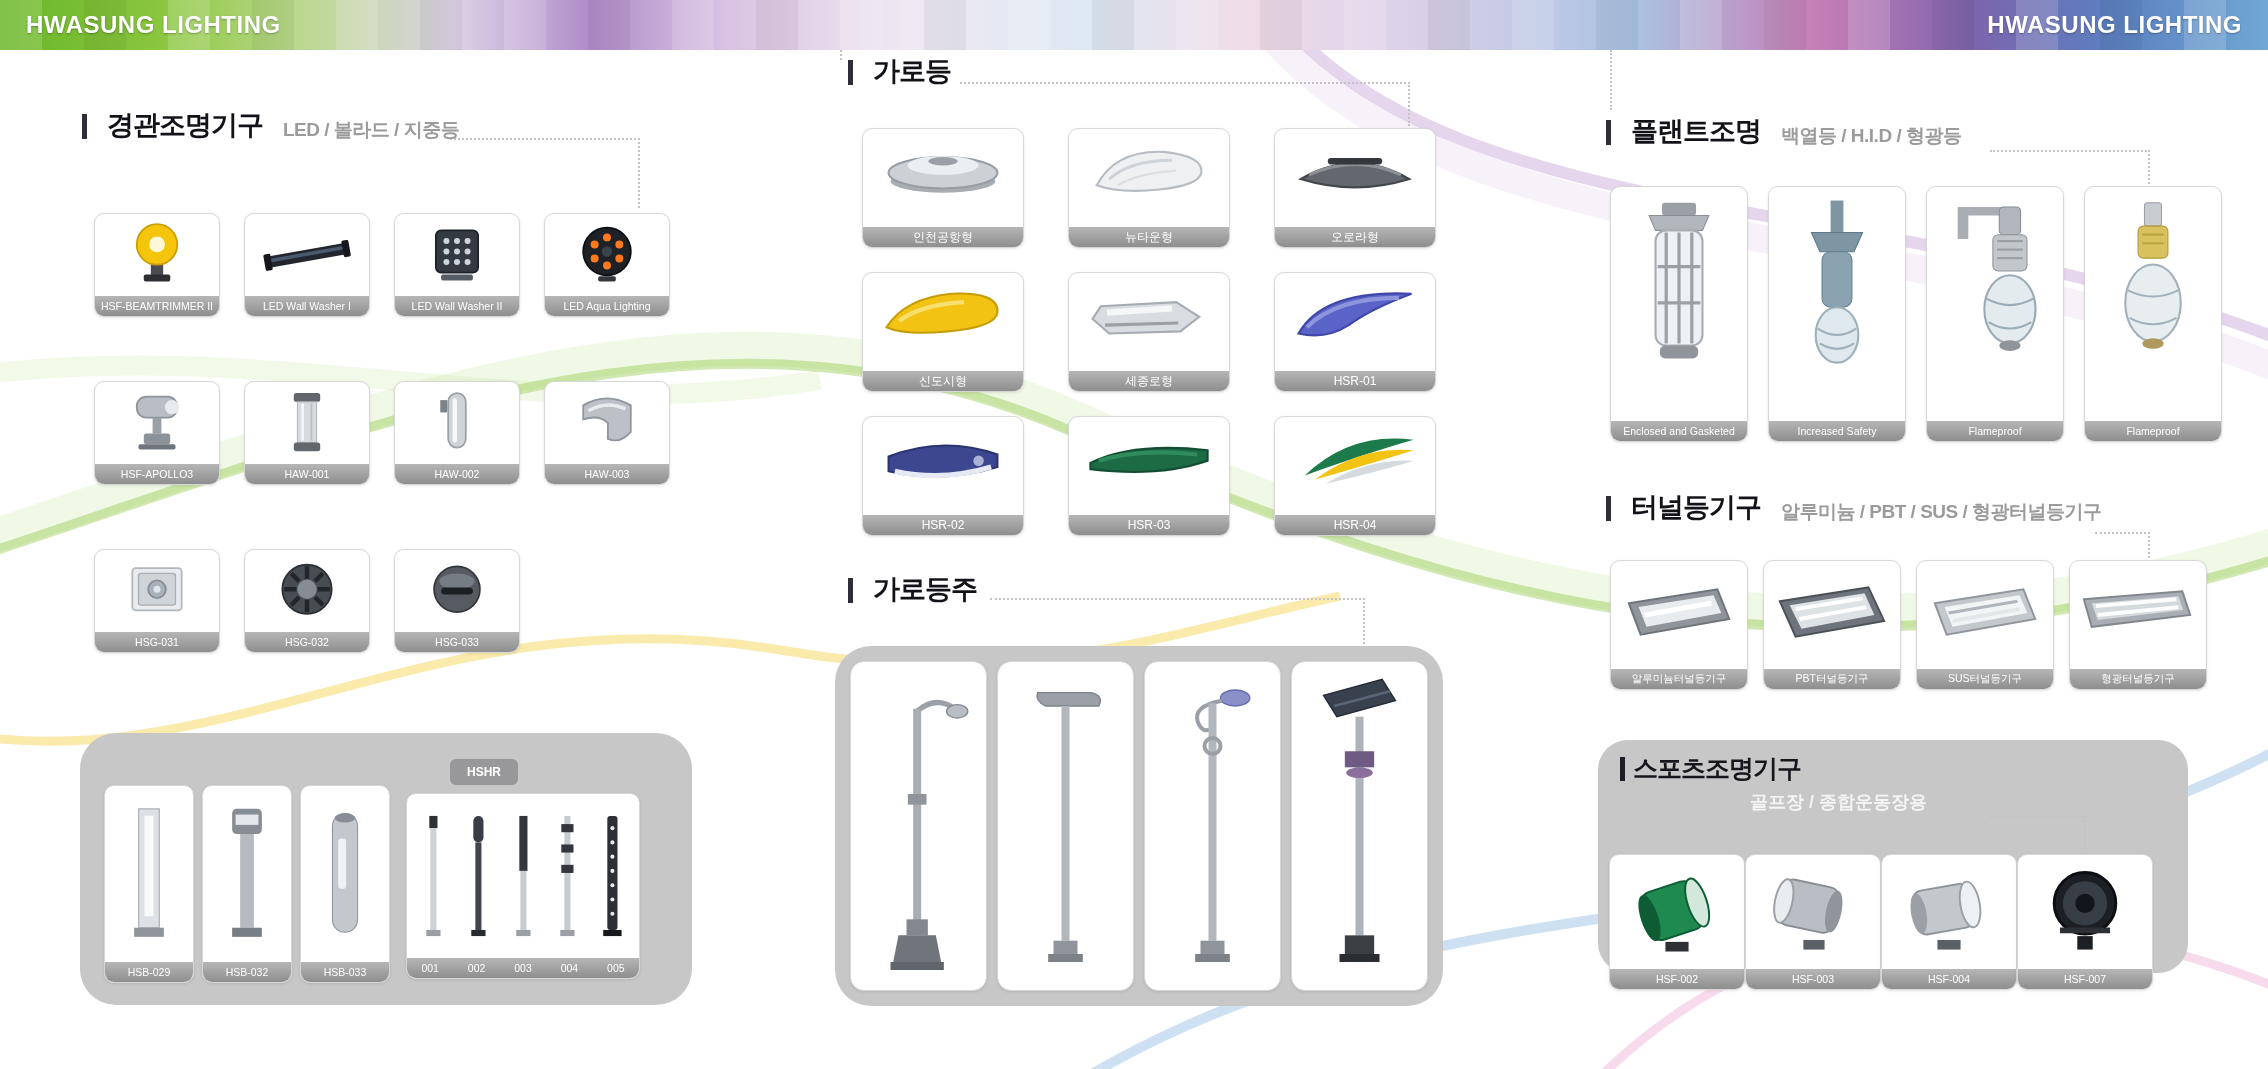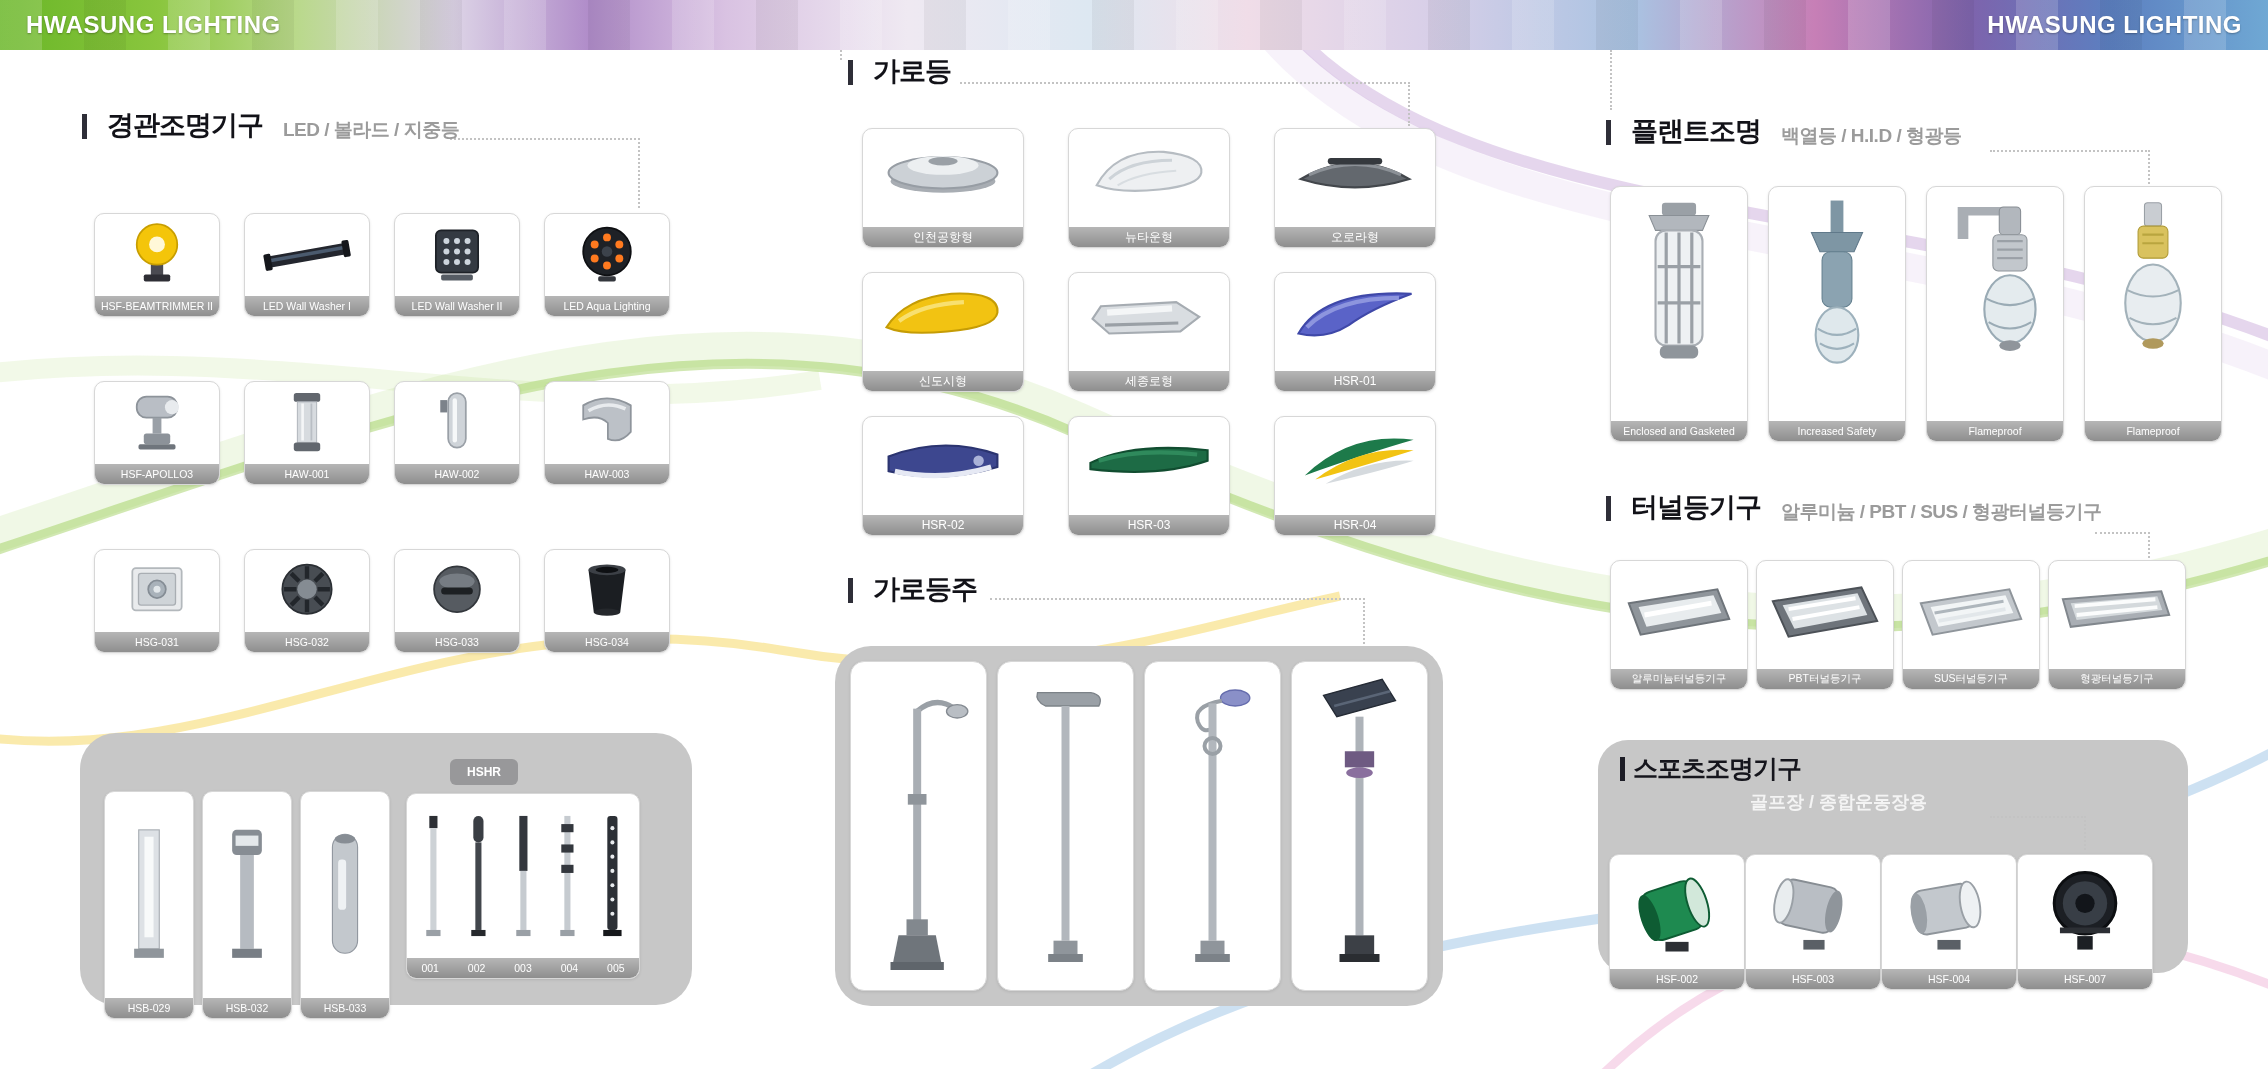--- a/index.html
+++ b/index.html
@@ -21,32 +21,32 @@
   .sec-head{position:absolute;display:flex;align-items:flex-end;gap:20px;z-index:3;white-space:nowrap}
   .sec-bar{width:5px;height:25px;background:#2e2e38;flex:none}
   .sec-title{font-size:27px;font-weight:bold;color:#121218;letter-spacing:-1px;line-height:1}
   .sec-sub{font-size:19px;color:#9b9b9b;font-weight:bold;line-height:1;margin-bottom:0;letter-spacing:-.5px}
 
   
   .grid{position:absolute;display:grid;z-index:2}
   .g-landscape{left:94px;top:213px;grid-template-columns:repeat(4,126px);column-gap:24px;row-gap:64px;grid-auto-rows:104px}
   .g-street{left:862px;top:128px;grid-template-columns:repeat(3,162px);column-gap:44px;row-gap:24px;grid-auto-rows:120px}
   .g-plant{left:1610px;top:186px;grid-template-columns:repeat(4,138px);column-gap:20px;grid-auto-rows:256px}
-  .g-tunnel{left:1610px;top:560px;grid-template-columns:repeat(4,138px);column-gap:8px;grid-auto-rows:130px}
+  .g-tunnel{left:1610px;top:560px;grid-template-columns:repeat(4,138px);column-gap:15px;grid-auto-rows:130px}
 
   .card{background:#fff;border:1px solid #d7d7d7;border-radius:10px;display:flex;flex-direction:column;overflow:hidden;box-shadow:0 1px 3px rgba(0,0,0,.10)}
   .card .img{flex:1;display:flex;align-items:center;justify-content:center;overflow:hidden;padding:4px}
   .card .img svg{width:100%;height:100%}
   .card .label{height:20px;flex:none;background:linear-gradient(180deg,#b6b6b6,#8e8e8e);color:#fff;font-size:10.5px;display:flex;align-items:center;justify-content:center;white-space:nowrap;padding:0 3px}
   .g-street .label{font-size:12px}
 
   
   .panel{position:absolute;background:#c7c7c7;z-index:2}
   .p-bollard{left:80px;top:733px;width:612px;height:272px;border-radius:36px}
-  .b-card{position:absolute;top:58px;width:90px;height:228px}
+  .b-card{position:absolute;top:52px;width:90px;height:198px}
   .b1{left:24px}.b2{left:122px}.b3{left:220px}
   .group-card{position:absolute;left:326px;top:60px;width:234px;height:186px}
   .group-img{flex:1;display:flex;align-items:stretch;justify-content:space-around;padding:6px 2px}
   .group-img svg{width:20%;height:100%}
   .group-label{height:20px;flex:none;background:linear-gradient(180deg,#b6b6b6,#8e8e8e);display:flex}
   .group-label span{flex:1;color:#fff;font-size:10.5px;display:flex;align-items:center;justify-content:center}
   .hshr-tab{position:absolute;left:370px;top:26px;width:68px;height:26px;background:#98989a;border-radius:6px;color:#fff;font-size:12px;font-weight:bold;display:flex;align-items:center;justify-content:center}
 
   .p-pole{left:835px;top:646px;width:608px;height:360px;border-radius:36px;display:flex;gap:10px;padding:15px}
   .pole-card{flex:1;border-radius:14px}
@@ -237,31 +237,20 @@
     </div>
     <div class="card">
       <div class="img">
           <svg viewBox="0 0 110 84">
             <circle cx="55" cy="40" r="26" fill="#565b61" stroke="#33373c" stroke-width="2"></circle>
             <ellipse cx="55" cy="31" rx="20" ry="9" fill="#767c83"></ellipse>
             <rect x="37" y="38" width="36" height="8" rx="4" fill="#1d2023"></rect>
           </svg>
         </div>
       <div class="label">HSG-033</div>
-    </div>
-    <div class="card">
-      <div class="img">
-          <svg viewBox="0 0 110 84">
-            <path d="M34 18 L76 18 L70 66 L40 66 Z" fill="#1b1e22"></path>
-            <ellipse cx="55" cy="18" rx="21" ry="6" fill="#3c4046"></ellipse>
-            <ellipse cx="55" cy="18" rx="13" ry="3.5" fill="#0e1013"></ellipse>
-            <ellipse cx="55" cy="66" rx="15" ry="4" fill="#25282c"></ellipse>
-          </svg>
-        </div>
-      <div class="label">HSG-034</div>
     </div>
   </div>
 
   <div class="panel p-bollard">
     <div class="card b-card b1">
       <div class="img">
           <svg viewBox="0 0 70 130">
             <rect x="26" y="8" width="18" height="104" fill="#dde1e5" stroke="#a9aeb4"></rect>
             <rect x="31" y="14" width="8" height="88" fill="#f8fafa"></rect>
             <rect x="22" y="112" width="26" height="8" fill="#8f959b"></rect>

